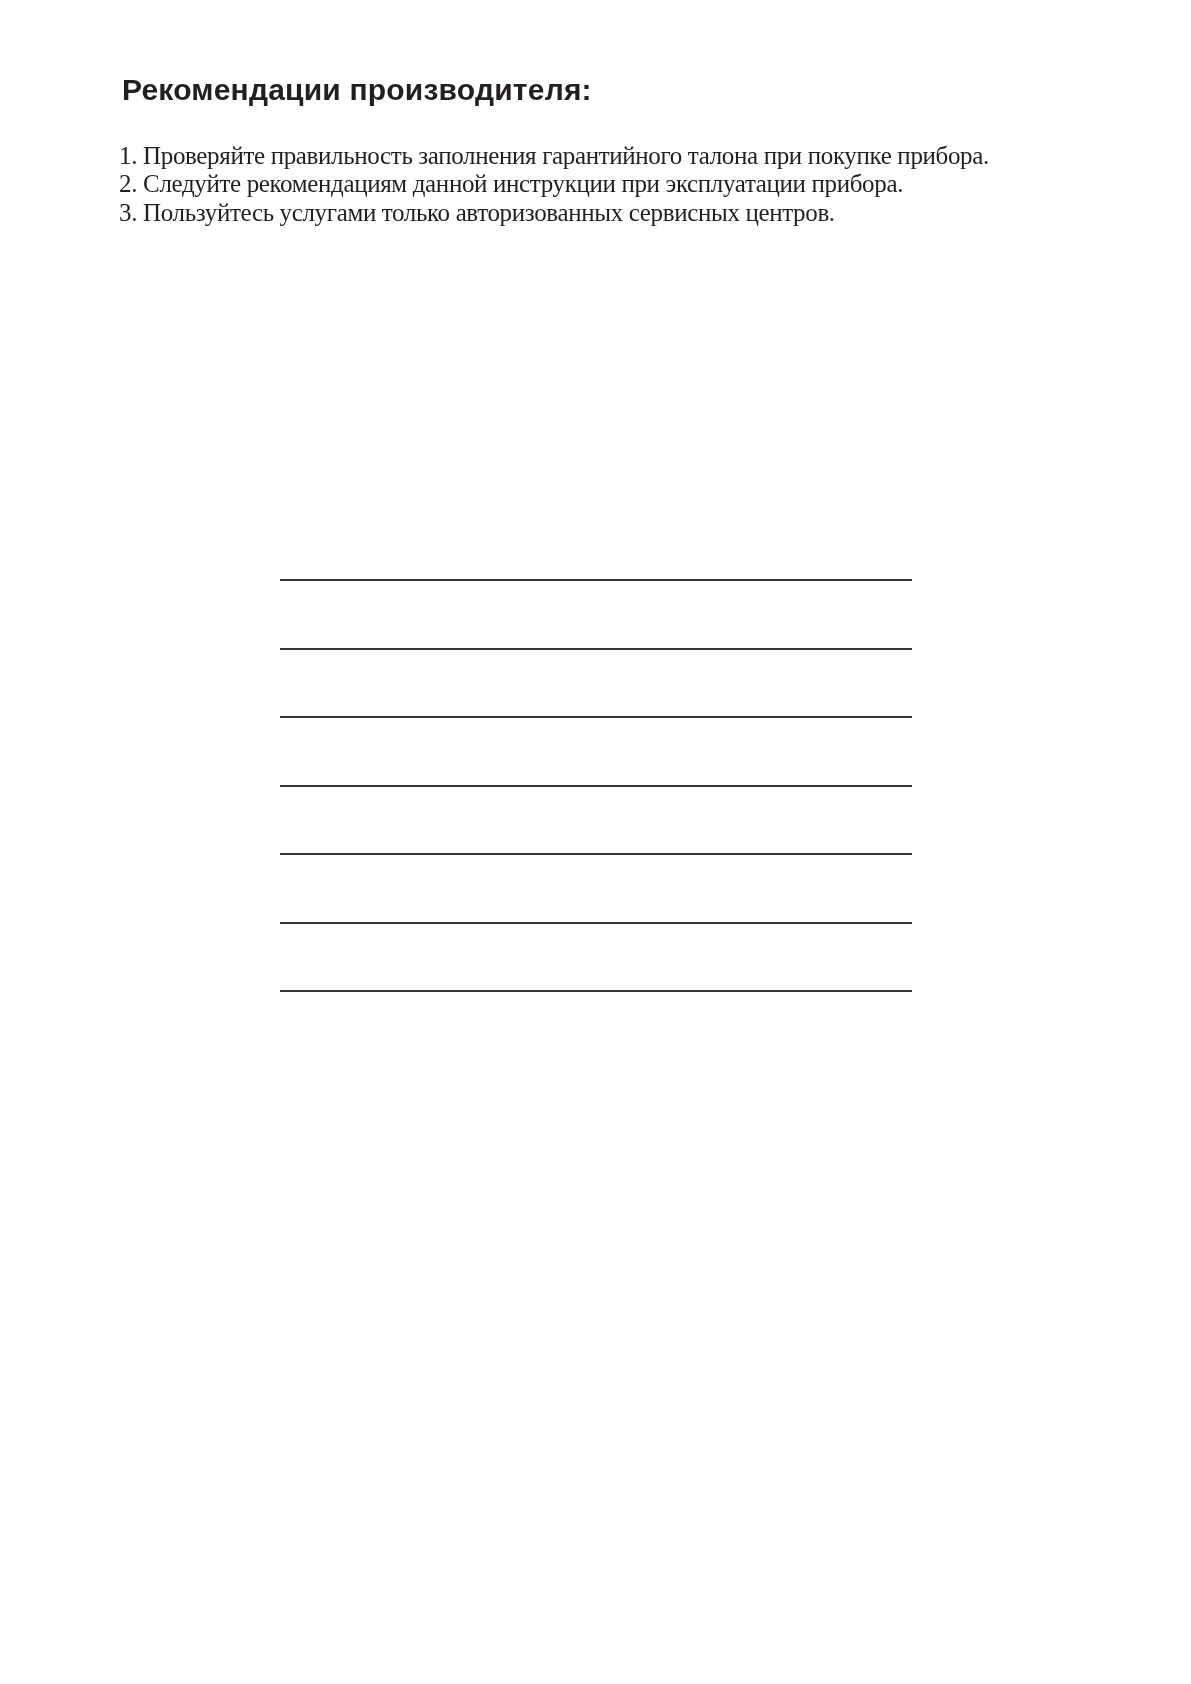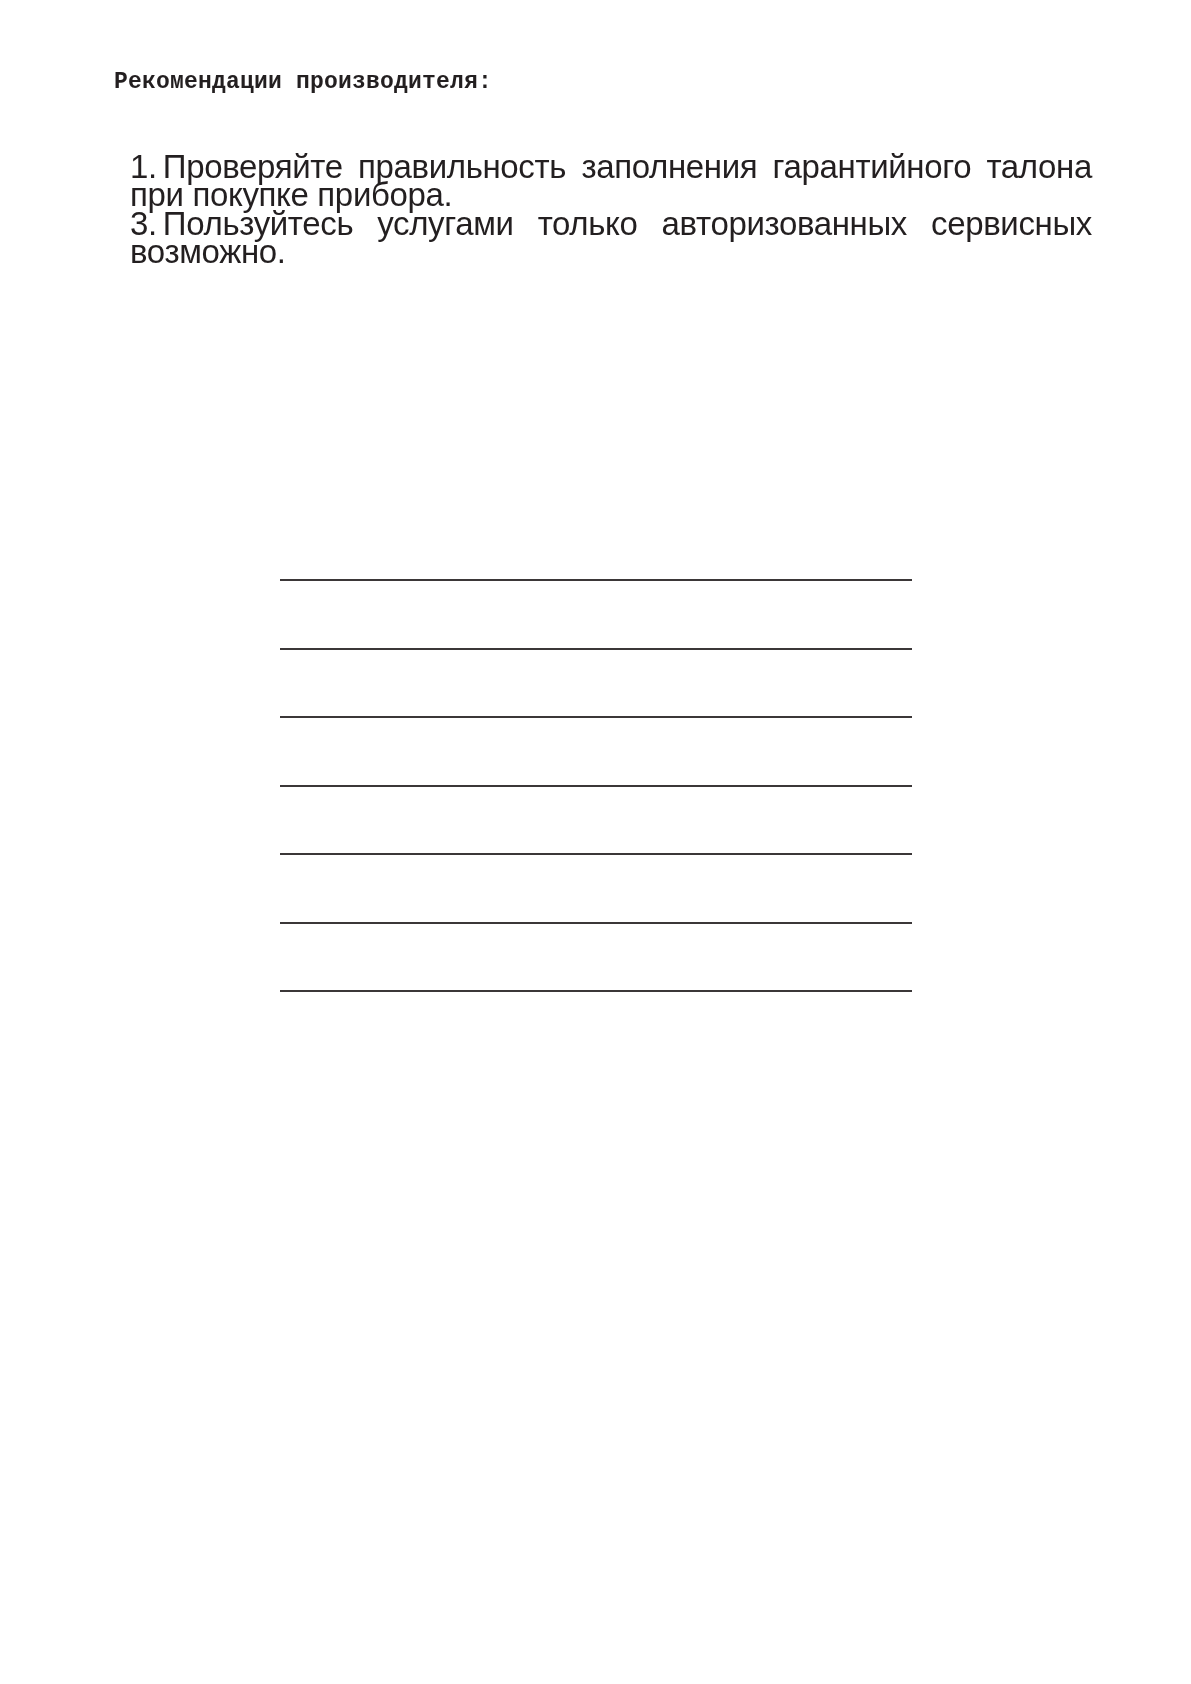--- a/index.html
+++ b/index.html
@@ -11,38 +11,38 @@
     width: 1191px;
     height: 1684px;
     position: relative;
     overflow: hidden;
     color: #231f20;
   }
   .page-title {
     position: absolute;
     left: 114px;
     top: 68px;
-    font-family: Liberation Mono, monospace;
+    font-family: Liberation Sans, sans-serif;
     font-weight: bold;
-    font-size: 23px;
+    font-size: 30px;
     line-height: 28px;
     letter-spacing: 0.2px;
-    margin: 0;
+    margin: 8px;
     white-space: nowrap;
   }
   .rec-list {
     position: absolute;
     left: 114px;
     top: 137px;
     width: 962px;
-    margin: 16px;
+    margin: 5px;
     padding: 0;
     list-style: none;
-    font-family: Liberation Sans, sans-serif;
-    font-size: 33px;
+    font-family: Liberation Serif, serif;
+    font-size: 25px;
     line-height: 28.4px;
     letter-spacing: -0.35px;
   }
   .rec-item {
     text-align: justify;
     text-align-last: left;
     margin: 0;
     padding: 0;
   }
   .rec-item .num { margin-right: 6px; }
@@ -63,21 +63,24 @@
 </head>
 <body>
 
 <h1 class="page-title">Рекомендации производителя:</h1>
 
 <ol class="rec-list">
   <li class="rec-item">
     <span class="num">1.</span><span>Проверяйте правильность заполнения гарантийного талона при покупке прибора.</span>
   </li>
   <li class="rec-item">
-    <span class="num">3.</span><span>Пользуйтесь услугами только авторизованных сервисных возможно.</span>
+    <span class="num">2.</span><span>Следуйте рекомендациям данной инструкции при эксплуатации прибора.</span>
+  </li>
+  <li class="rec-item">
+    <span class="num">3.</span><span>Пользуйтесь услугами только авторизованных сервисных центров.</span>
   </li>
 </ol>
 
 <div class="lines">
   <div class="write-line"></div>
   <div class="write-line"></div>
   <div class="write-line"></div>
   <div class="write-line"></div>
   <div class="write-line"></div>
   <div class="write-line"></div>

